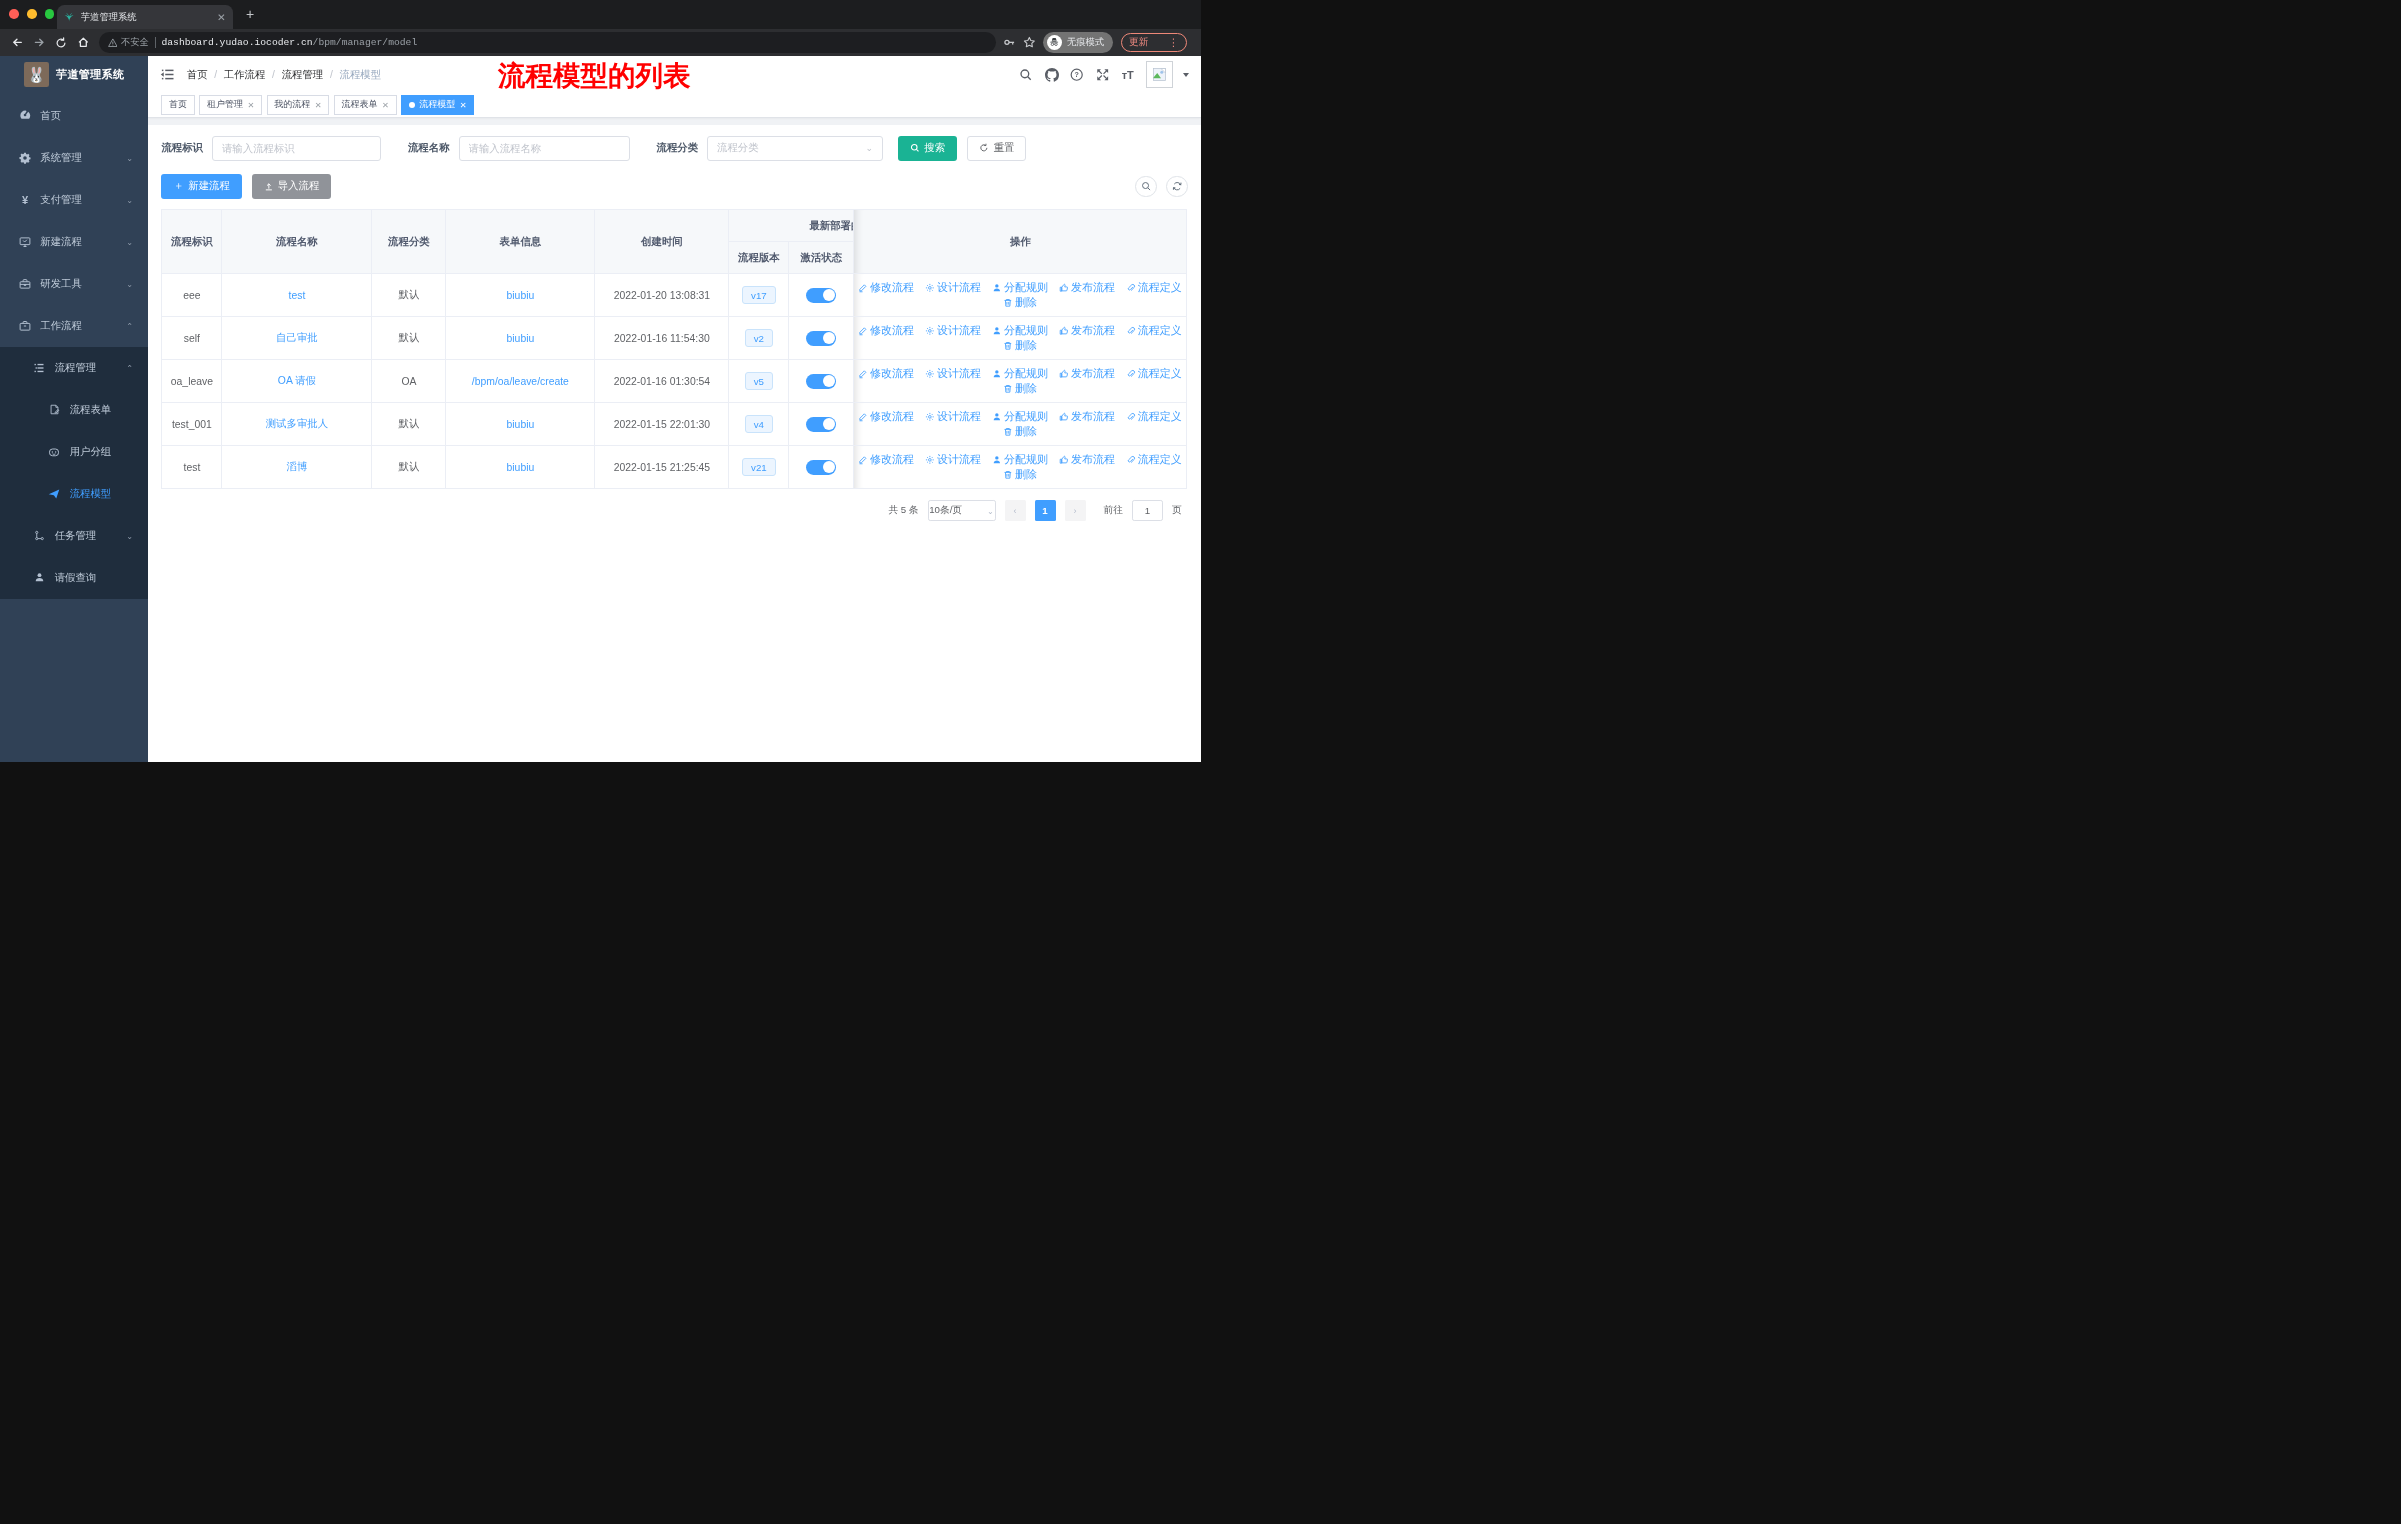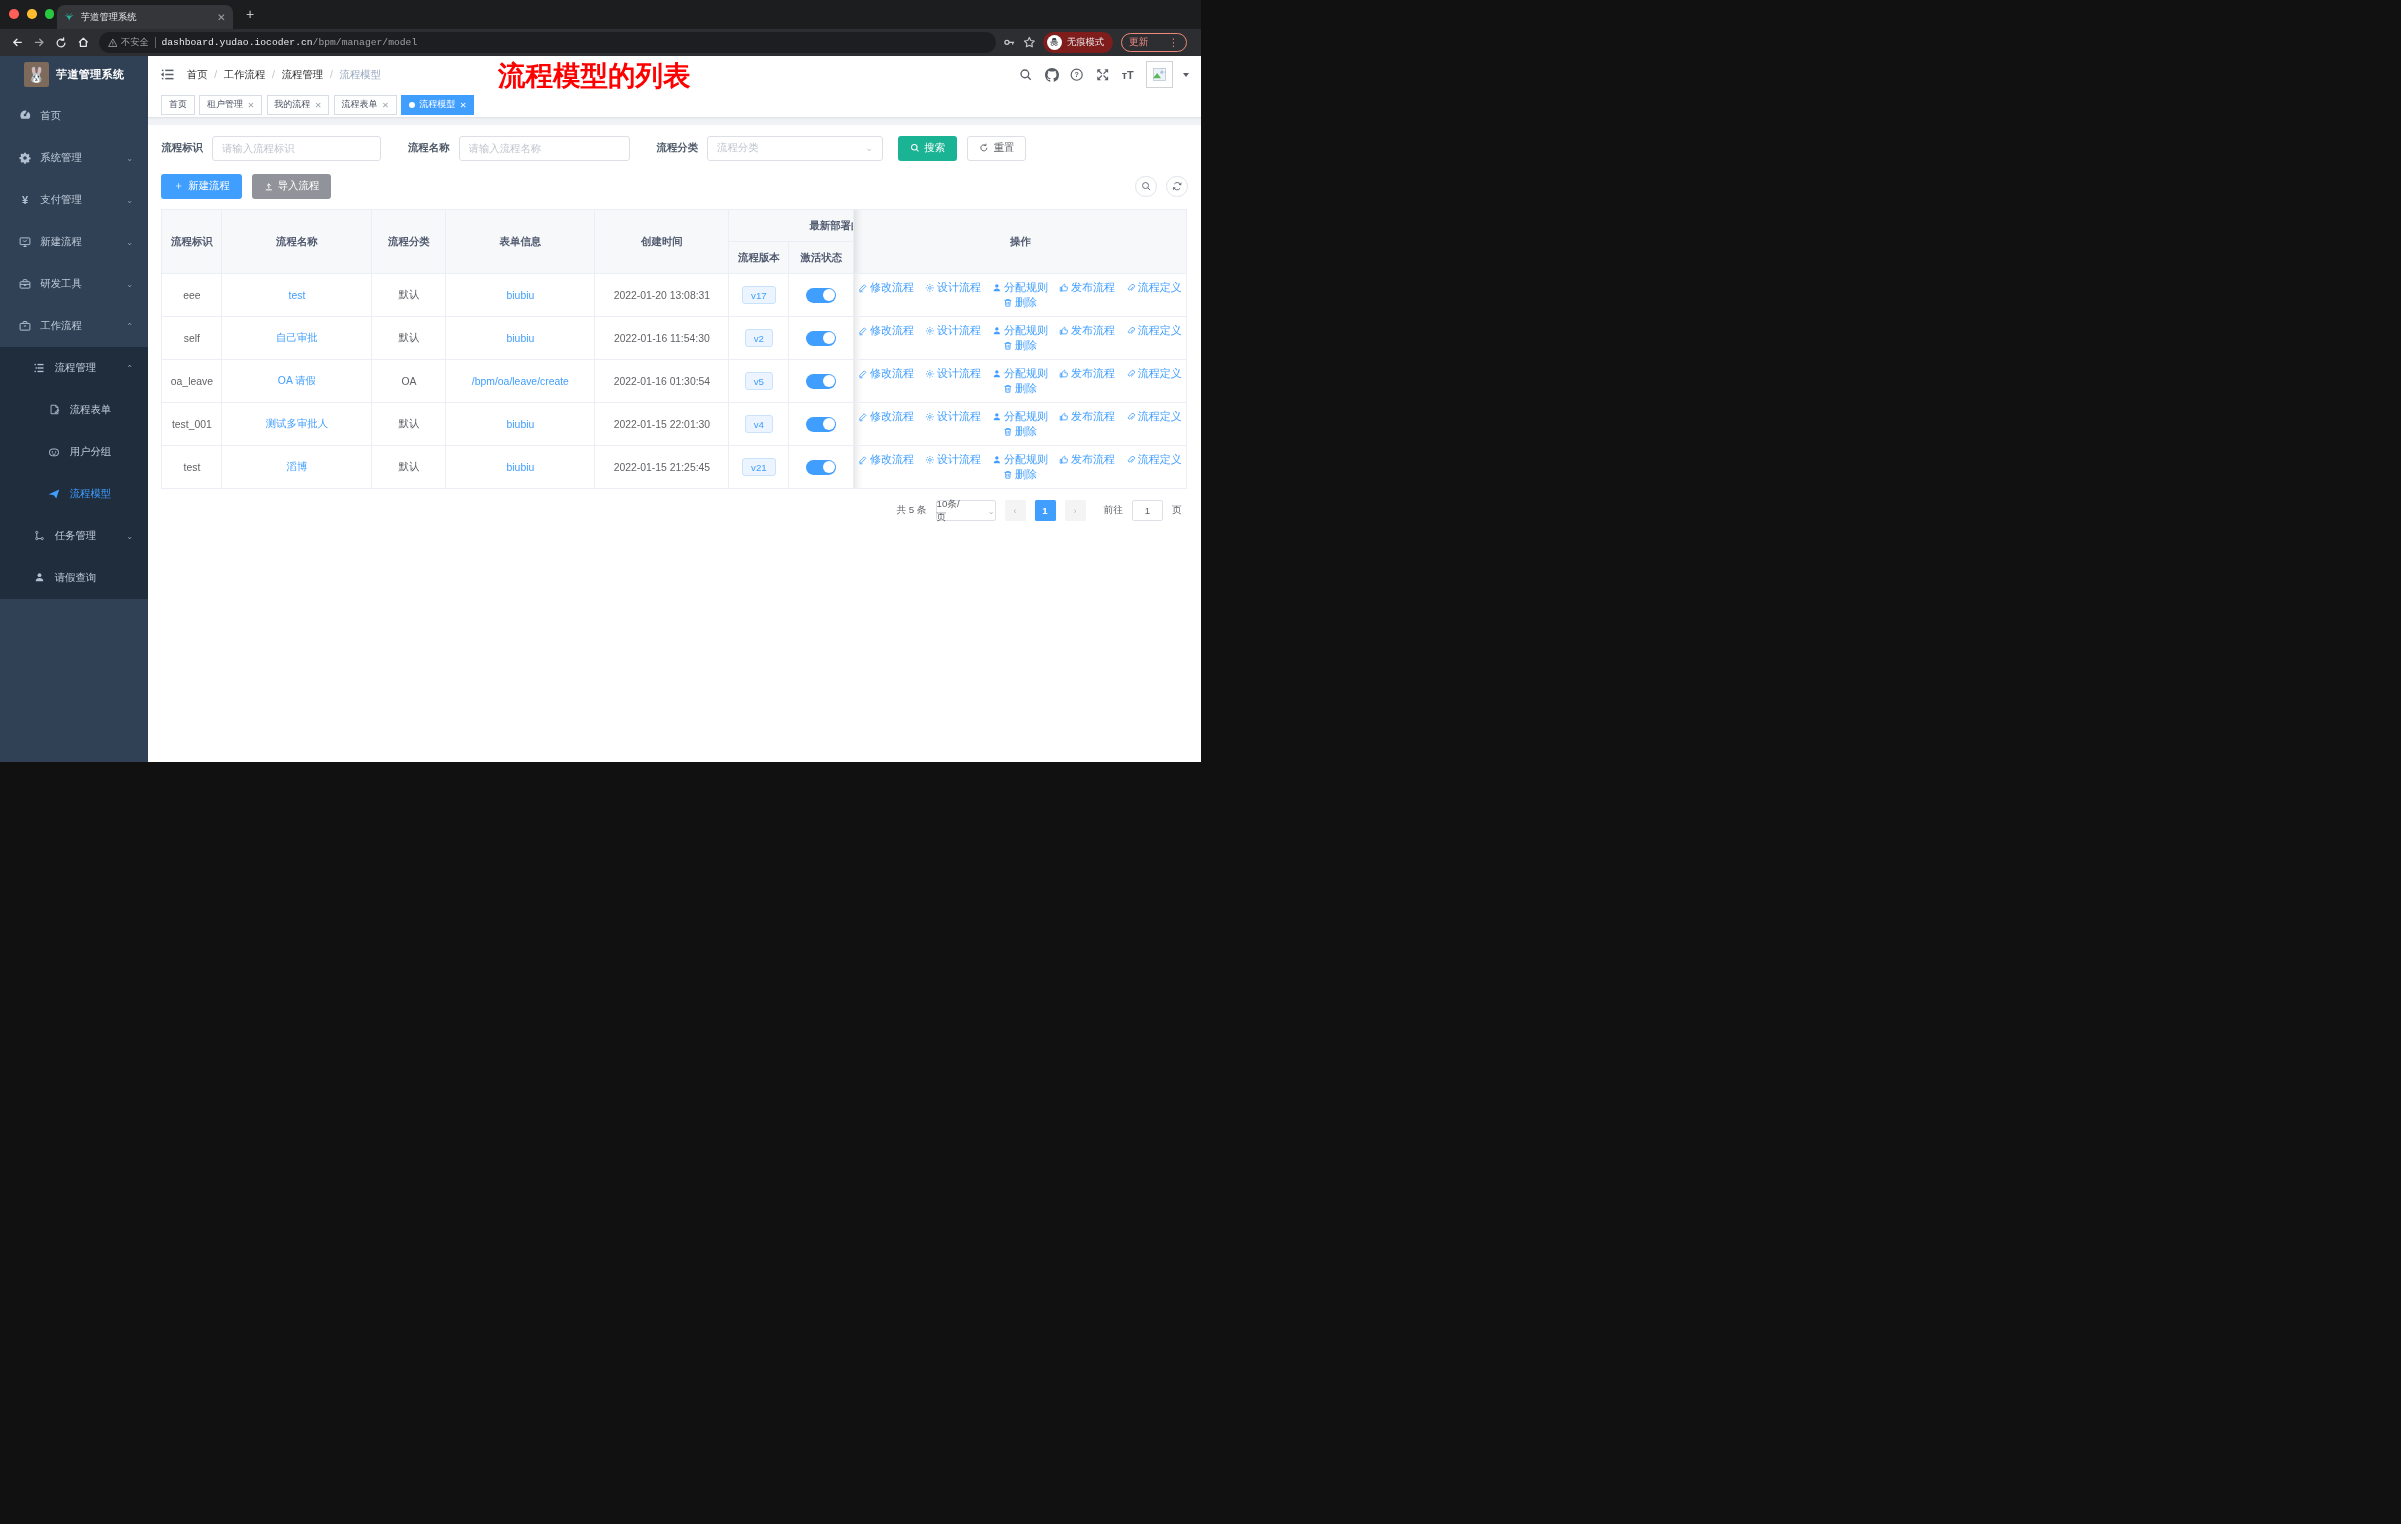--- a/index.html
+++ b/index.html
@@ -21,21 +21,21 @@
   .toolbar { height:27px; background:#2d2e31; display:flex; align-items:center; padding:0 6px;font-family:Liberation Mono, monospace; }
   .nav-ico { width:22px; height:22px; display:flex; align-items:center; justify-content:center; color:#e8eaed; }
   .nav-ico.dim { color:#9aa0a6; }
   .urlbar { height:21px; flex:0 0 897px; margin-left:4.5px; background:#1d1e21; border-radius:10.4px;
             display:flex; align-items:center; padding:0 9px; gap:6px; }
   .warn { color:#9aa0a6; display:flex; align-items:center; gap:3.7px; font-size:9.3px; }
   .url-sep { width:0.7px; height:10.4px; background:#5f6368; }
   .url { font-size:9.7px; color:#e8eaed; white-space:nowrap; overflow:hidden; }
   .url .path { color:#9aa0a6; }
   .bar-right { display:flex; align-items:center; gap:7.4px; margin-left:7.4px; color:#c7c9cc; }
-  .incog { height:21px; background:#7f1d1d; border-radius:10.4px; display:flex; align-items:center;
+  .incog { height:21px; background:#737373; border-radius:10.4px; display:flex; align-items:center;
            gap:5.2px; padding:0 9px 0 3.7px; color:#e8eaed; font-size:9.3px; }
   .incog-circle { width:15px; height:15px; background:#fff; border-radius:50%; display:flex; align-items:center; justify-content:center; }
   .update-pill { height:19.4px; border:0.7px solid #ee8878; border-radius:10.4px; color:#f28b82;
                  display:flex; align-items:center; gap:20px; padding:0 7.4px; font-size:9.7px; }
   .kebab { font-size:10.4px; letter-spacing:0; }
 
   
   .app { display:flex; height:706px; }
   .sidebar { width:148px; background:#304156; color:#bfcbd9; flex-shrink:0; }
   .logo-row { height:37px; display:flex; align-items:center; gap:7.4px; padding:0 0 0 24px; }
@@ -110,21 +110,21 @@
             border-radius:3px; color:#409eff; font-size:9.7px; }
   .toggle { width:30px; height:15px; background:#409eff; border-radius:7.4px; position:relative; margin:0 auto; cursor:pointer; }
   .toggle::after { content:""; position:absolute; right:1.5px; top:1.5px; width:12px; height:12px; background:#fff; border-radius:50%; }
   .op-cell a { color:#409eff; font-size:11px; text-decoration:none; margin:0 4.5px 0 3.7px; white-space:nowrap;
                display:inline-flex; align-items:center; gap:2.2px; }
   .op-cell .aicon { display:inline-flex; width:9.7px; height:9.7px; }
 
   
   .pager { margin-top:11px; display:flex; align-items:center; justify-content:flex-end; gap:9px;
            color:#606266; font-size:9.7px; padding-right:6px; }
-  .psize { width:60px; height:21px; border:0.7px solid #dcdfe6; border-radius:2.2px; display:flex;
+  .psize { width:68px; height:21px; border:0.7px solid #dcdfe6; border-radius:2.2px; display:flex;
            align-items:center; justify-content:center; gap:25px; color:#606266; }
   .psize .sel-caret { color:#b4bccc; font-size:8.2px; }
   .pbtn { width:21px; height:21px; background:#f4f4f5; border-radius:1.5px; display:flex; align-items:center;
           justify-content:center; color:#b4bccc; font-size:9px; }
   .pnum { width:21px; height:21px; background:#409eff; color:#fff; border-radius:1.5px; display:flex;
           align-items:center; justify-content:center; font-weight:700; }
   .goto-input { width:31px; height:21px; border:0.7px solid #dcdfe6; border-radius:2.2px; text-align:center;
                 font-size:9.7px; color:#606266; outline:none; font-family:inherit; }
   svg { display:block; }
 </style>

